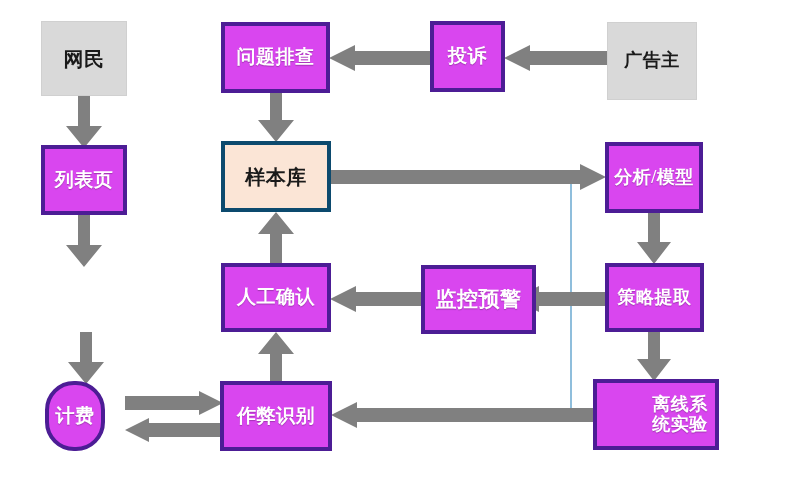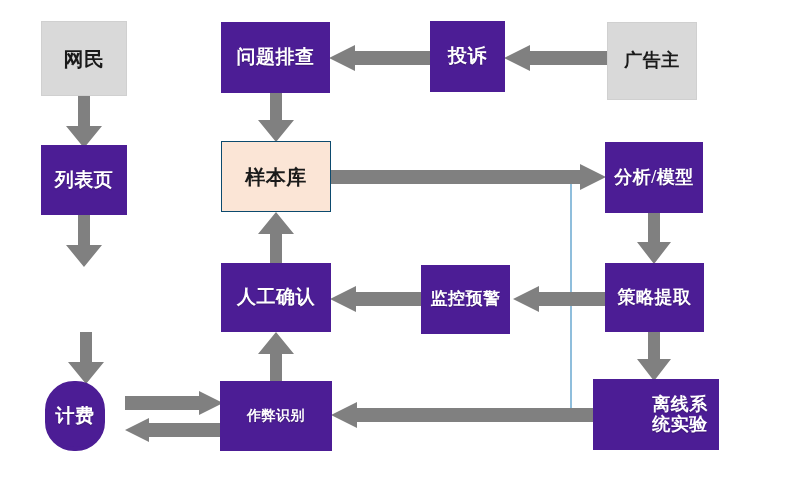--- a/index.html
+++ b/index.html
@@ -21,33 +21,33 @@
     display: flex;
     align-items: center;
     justify-content: center;
     text-align: center;
     font-weight: bold;
     letter-spacing: 0.5px;
     line-height: 1.1;
     z-index: 5;
   }
   .node.blue {
-    background: #4c1d95;
+    background: #d946ef;
     border: 4px solid #4c1d95;
     color: #ffffff;
     text-shadow: 0 1px 1px rgba(0,0,0,0.25);
   }
   .node.grey {
     background: #D9D9D9;
     border: 1px solid #D0D0D0;
     color: #1a1a1a;
   }
   .node.peach {
     background: #FBE5D6;
-    border: 1px solid #0c4a6e;
+    border: 4px solid #0c4a6e;
     color: #1a1a1a;
   }
   
   .arrow {
     position: absolute;
     z-index: 2;
   }
   .arrow svg { display: block; overflow: visible; }
   .thinline {
     position: absolute;
@@ -176,29 +176,29 @@
   </div>
 
   <div class="node peach" style="left:221px; top:141px; width:110px; height:71px; font-size:20px;">
     <span>样本库</span>
   </div>
 
   <div class="node blue" style="left:221px; top:263px; width:110px; height:69px; font-size:19px;">
     <span>人工确认</span>
   </div>
 
-  <div class="node blue" style="left:220px; top:381px; width:112px; height:70px; font-size:14px;">
+  <div class="node blue" style="left:220px; top:381px; width:112px; height:70px; font-size:19px;">
     <span>作弊识别</span>
   </div>
 
   <div class="node blue" style="left:430px; top:21px; width:75px; height:71px; font-size:19px;">
     <span>投诉</span>
   </div>
 
-  <div class="node blue" style="left:421px; top:265px; width:89px; height:69px; font-size:17px;">
+  <div class="node blue" style="left:421px; top:265px; width:115px; height:69px; font-size:21px;">
     <span>监控预警</span>
   </div>
 
   <div class="node grey" style="left:607px; top:22px; width:90px; height:78px; font-size:18px;">
     <span>广告主</span>
   </div>
 
   <div class="node blue" style="left:605px; top:142px; width:98px; height:71px; font-size:18px;">
     <span>分析/模型</span>
   </div>

